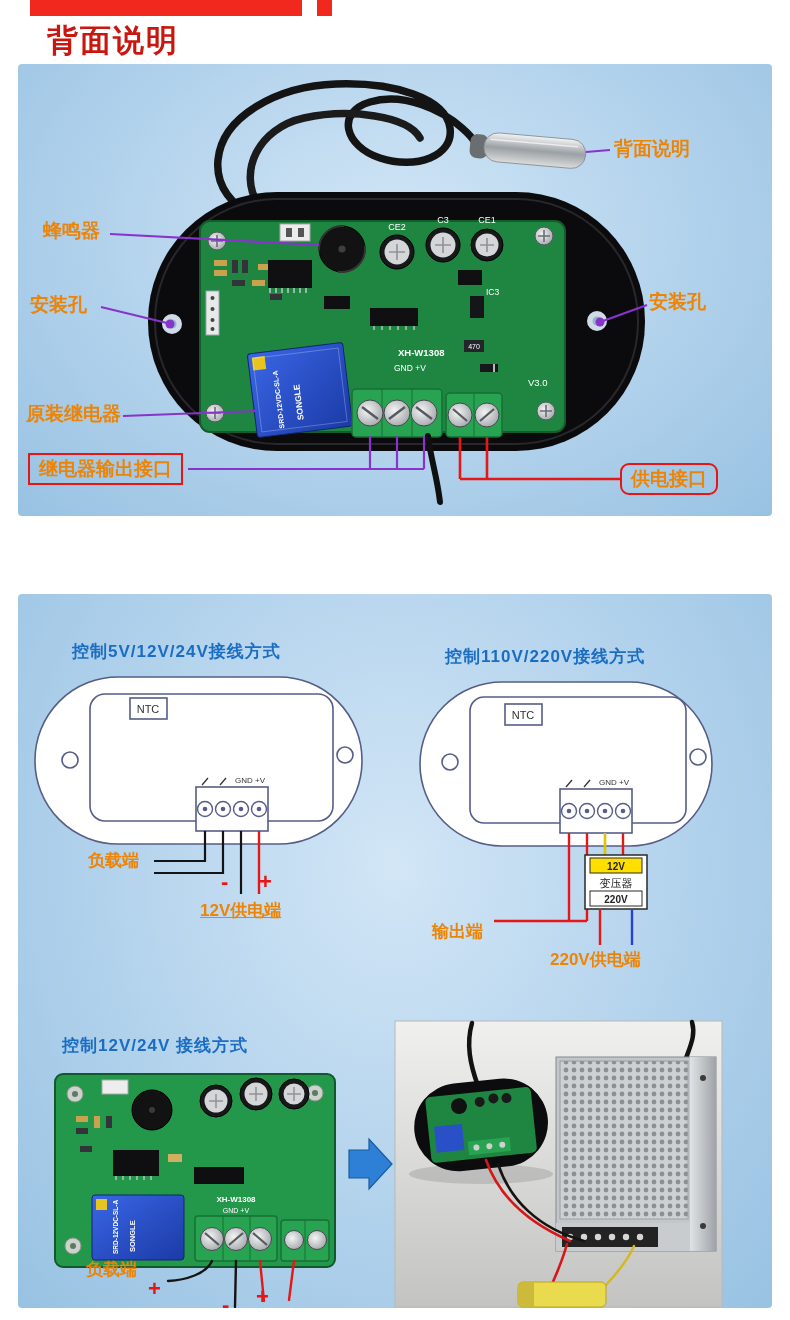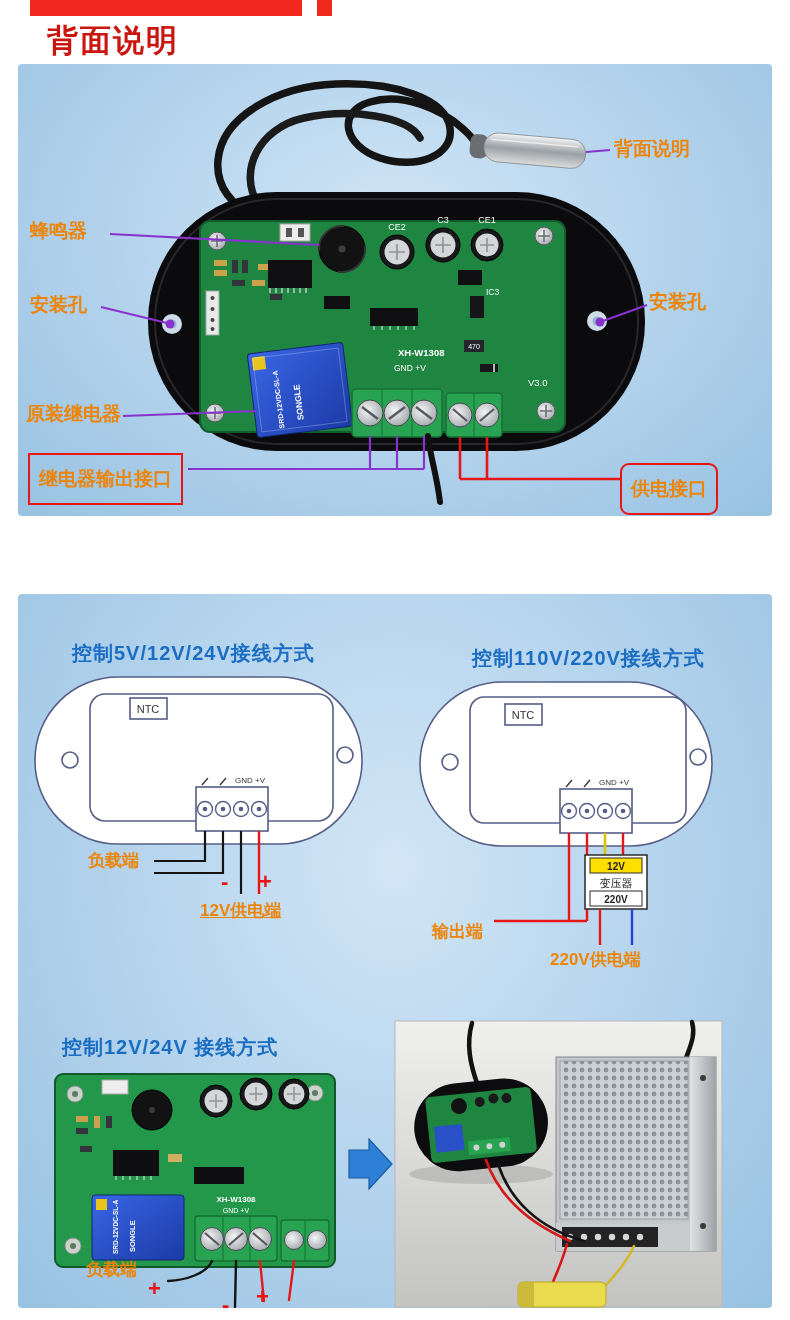--- a/index.html
+++ b/index.html
@@ -7,22 +7,22 @@
         font-family:"Liberation Sans","DejaVu Sans",sans-serif;overflow:hidden;}
   .topbar{position:absolute;top:0;height:16px;background:#f0281e;}
   .sec-title{position:absolute;color:#c9170f;font-size:31px;font-weight:bold;letter-spacing:2px;white-space:nowrap;}
   .panel{position:absolute;left:18px;width:754px;border-radius:4px;
          background:radial-gradient(ellipse at 50% 38%, #d2e6f6 0%, #b2d2ec 55%, #98c2e2 100%);}
   #panel1{top:64px;height:452px;}
   #panel2{top:594px;height:714px;}
   .gfx{position:absolute;left:0;top:0;}
   .lbl{position:absolute;color:#ec8408;font-weight:bold;font-size:19px;line-height:1.15;white-space:nowrap;}
   .lbl.sm{font-size:17px;}
-  .lbl-box{border:2px solid #e81515;padding:13px 9px;background:rgba(255,255,255,0.0);}
-  .dg-title{position:absolute;color:#1a6dc2;font-weight:bold;font-size:20px;letter-spacing:1px;white-space:nowrap;}
+  .lbl-box{border:2px solid #e81515;padding:3px 9px;background:rgba(255,255,255,0.0);}
+  .dg-title{position:absolute;color:#1a6dc2;font-weight:bold;font-size:17px;letter-spacing:1px;white-space:nowrap;}
   .sign{position:absolute;color:#e81515;font-weight:bold;font-size:22px;line-height:1;white-space:nowrap;}
   svg text{font-family:"Liberation Sans","DejaVu Sans",sans-serif;}
 </style>
 </head>
 <body>
 
 <div class="page">
 
   <div class="topbar" style="left:30px;width:272px;"></div>
   <div class="topbar" style="left:317px;width:15px;"></div>
@@ -181,21 +181,21 @@
       <circle cx="152" cy="260" r="4.5" fill="#8833cc"></circle>
       <circle cx="582" cy="258" r="4.5" fill="#8833cc"></circle>
 
       <g stroke="#e61717" stroke-width="2.6" fill="none">
         <path d="M 602 415 L 442 415"></path>
         <path d="M 442 373 V 415 M 469 373 V 415"></path>
       </g>
     </svg>
 
     <div class="lbl" style="left:596px;top:74px;">背面说明</div>
-    <div class="lbl" style="left:12px;top:156px;">蜂鸣器</div>
+    <div class="lbl" style="left:25px;top:156px;">蜂鸣器</div>
     <div class="lbl" style="left:12px;top:230px;">安装孔</div>
     <div class="lbl" style="left:631px;top:227px;">安装孔</div>
     <div class="lbl" style="left:8px;top:339px;">原装继电器</div>
     <div class="lbl lbl-box" style="left:10px;top:389px;">继电器输出接口</div>
     <div class="lbl lbl-box" style="left:602px;top:399px;border-radius:9px;">供电接口</div>
   </div>
 
 
   <div class="panel" id="panel2">
     <svg class="gfx" width="754" height="714" viewBox="0 0 754 714">
@@ -414,21 +414,21 @@
         </g>
         <g>
           <rect x="500" y="688" width="88" height="25" rx="5" fill="#e9da4e" stroke="#b9a51f"></rect>
           <rect x="500" y="688" width="16" height="25" rx="5" fill="#cdb93a"></rect>
           <rect x="508" y="688" width="8" height="25" fill="#cdb93a"></rect>
         </g>
       </g>
     </svg>
 
     <div class="dg-title" style="left:54px;top:46px;">控制5V/12V/24V接线方式</div>
-    <div class="dg-title" style="left:454px;top:51px;">控制110V/220V接线方式</div>
+    <div class="dg-title" style="left:427px;top:51px;">控制110V/220V接线方式</div>
     <div class="dg-title" style="left:44px;top:440px;">控制12V/24V 接线方式</div>
 
     <div class="lbl sm" style="left:70px;top:257px;">负载端</div>
     <div class="sign" style="left:203px;top:277px;">-</div>
     <div class="sign" style="left:241px;top:277px;">+</div>
     <div class="lbl sm" style="left:182px;top:307px;text-decoration:underline;">12V供电端</div>
 
     <div class="lbl sm" style="left:414px;top:328px;text-align:center;">输出端</div>
     <div class="lbl sm" style="left:532px;top:356px;">220V供电端</div>
 

